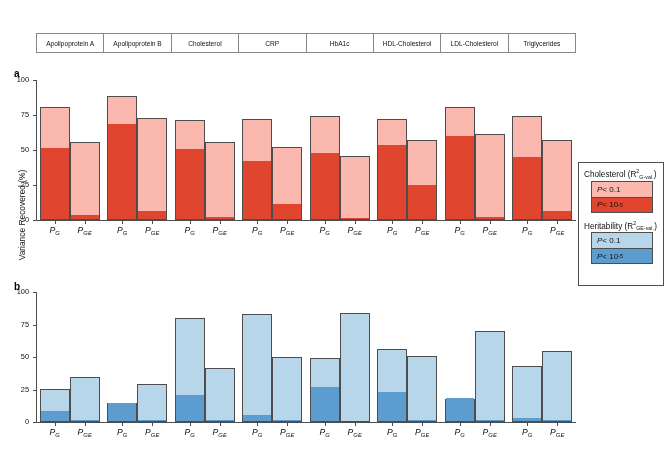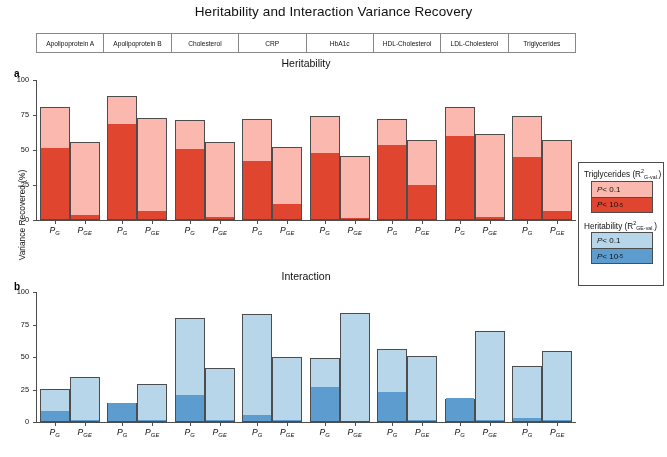--- a/index.html
+++ b/index.html
@@ -81,38 +81,35 @@
     font-size:8px;color:#111;box-sizing:border-box;white-space:nowrap;
   }
   .key-row i{font-style:italic;}
   .key-row sup{font-size:5.4px;vertical-align:super;}
 </style>
 </head>
 <body>
 
 <div id="fig">
 
-  <div class="fig-title">Heritability and Interaction Variance Recovery</div>
 
   <div class="strip">
       <div class="strip-cell">Apolipoprotein A</div>
       <div class="strip-cell">Apolipoprotein B</div>
       <div class="strip-cell">Cholesterol</div>
       <div class="strip-cell">CRP</div>
       <div class="strip-cell">HbA1c</div>
       <div class="strip-cell">HDL-Cholesterol</div>
       <div class="strip-cell">LDL-Cholesterol</div>
       <div class="strip-cell">Triglycerides</div>
     </div>
 
   <div class="panel-letter" id="letter-a" style="left:14px;top:68px;">a</div>
-  <div class="panel-heading" id="head-a" style="top:57px;">Heritability</div>
 
   <div class="panel-letter" id="letter-b" style="left:14px;top:281px;">b</div>
-  <div class="panel-heading" id="head-b" style="top:270px;">Interaction</div>
 
   <div class="ylab">Variance Recovered (%)</div>
 
   <div class="panel" id="panel-a" style="left:36px;top:80px;width:540px;height:172px;">
       <div class="axis-line" style="left: 0px; top: 0px; width: 1px; height: 141px;"></div>
       <div class="axis-line" style="left: 0px; top: 140px; width: 540px; height: 1px;"></div>
       <div class="tick-mark" style="left: -3px; top: 140px;"></div>
       <div class="tick-lbl" style="left: -29px; top: 136px;">0</div>
       <div class="tick-mark" style="left: -3px; top: 105px;"></div>
       <div class="tick-lbl" style="left: -29px; top: 101px;">25</div>
@@ -325,21 +322,21 @@
       <div class="bar" style="left: 506.25px; top: 58.5px; width: 30.0375px; height: 71.5px; border-color: rgb(77, 77, 77);">
         <div class="seg" style="top: 0px; height: 100%; background: rgb(184, 214, 234);"></div>
         <div class="seg" style="bottom: 0px; height: 0.65px; background: rgb(92, 156, 207);"></div>
       </div>
       <div class="xtick-mark" style="left: 521.269px; top: 131px;"></div>
       <div class="xtick-lbl" style="left: 503.269px; top: 136px; width: 36px;"><span>P</span><sub>GE</sub></div>
     </div>
 
   <div class="legend">
     <div class="legend-title">
-      <span>Triglycerides (R</span><sup>2</sup><span class="subs">G-val.</span><span>)</span>
+      <span>Cholesterol (R</span><sup>2</sup><span class="subs">G-val.</span><span>)</span>
     </div>
     <div class="key-box">
       <div class="key-row" id="h-key-0" style="background: rgb(251, 184, 174);">
         <i>P</i>
           <span> &lt; 0.1</span>
       </div>
       <div class="key-row" id="h-key-1" style="background: rgb(224, 69, 47); border-top: 1px solid rgb(77, 77, 77);">
         <i>P</i>
           <span> &lt; 10</span>
           <sup>-5</sup>

